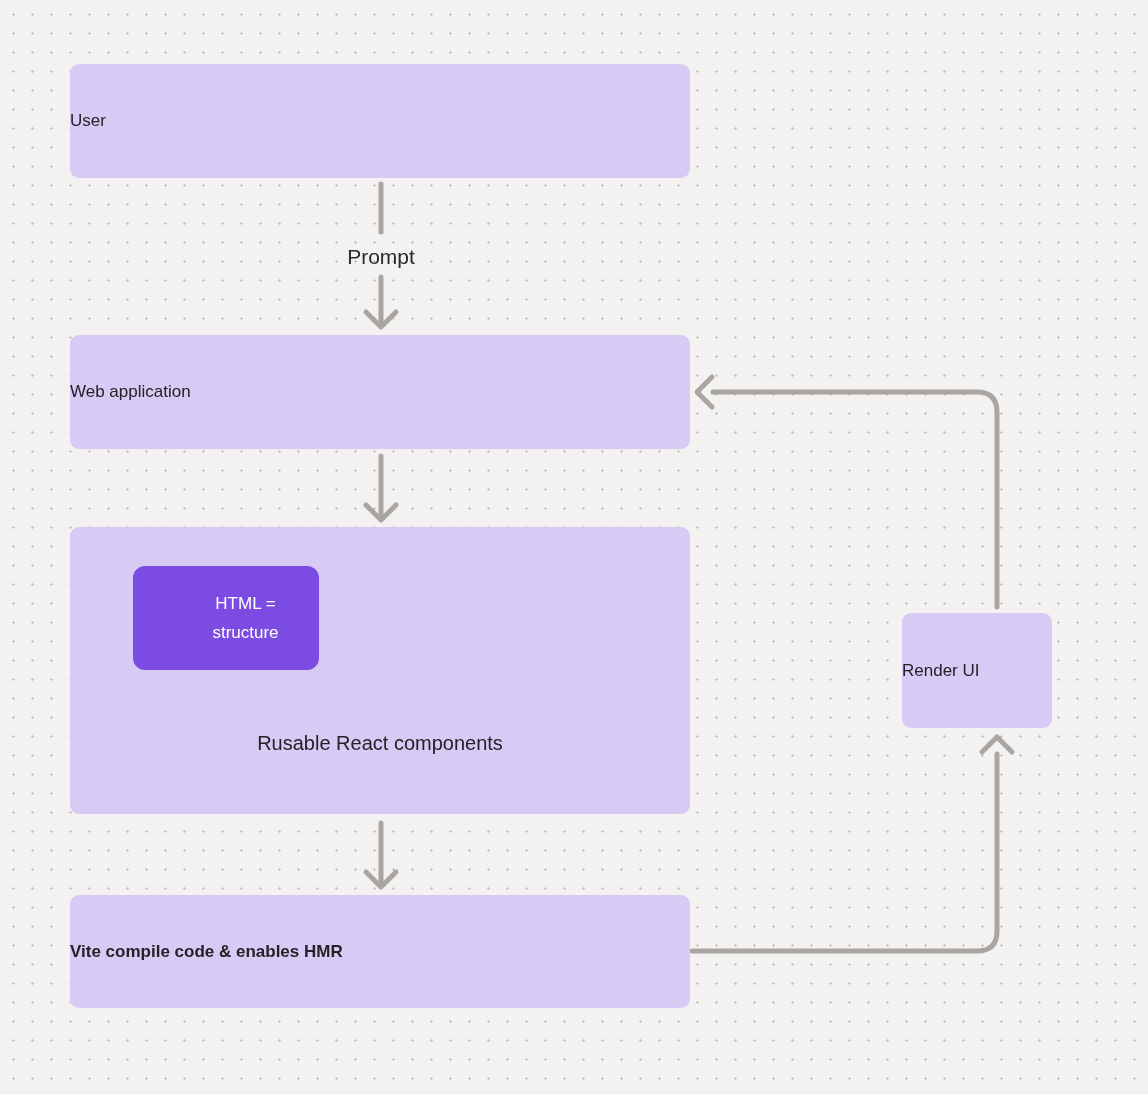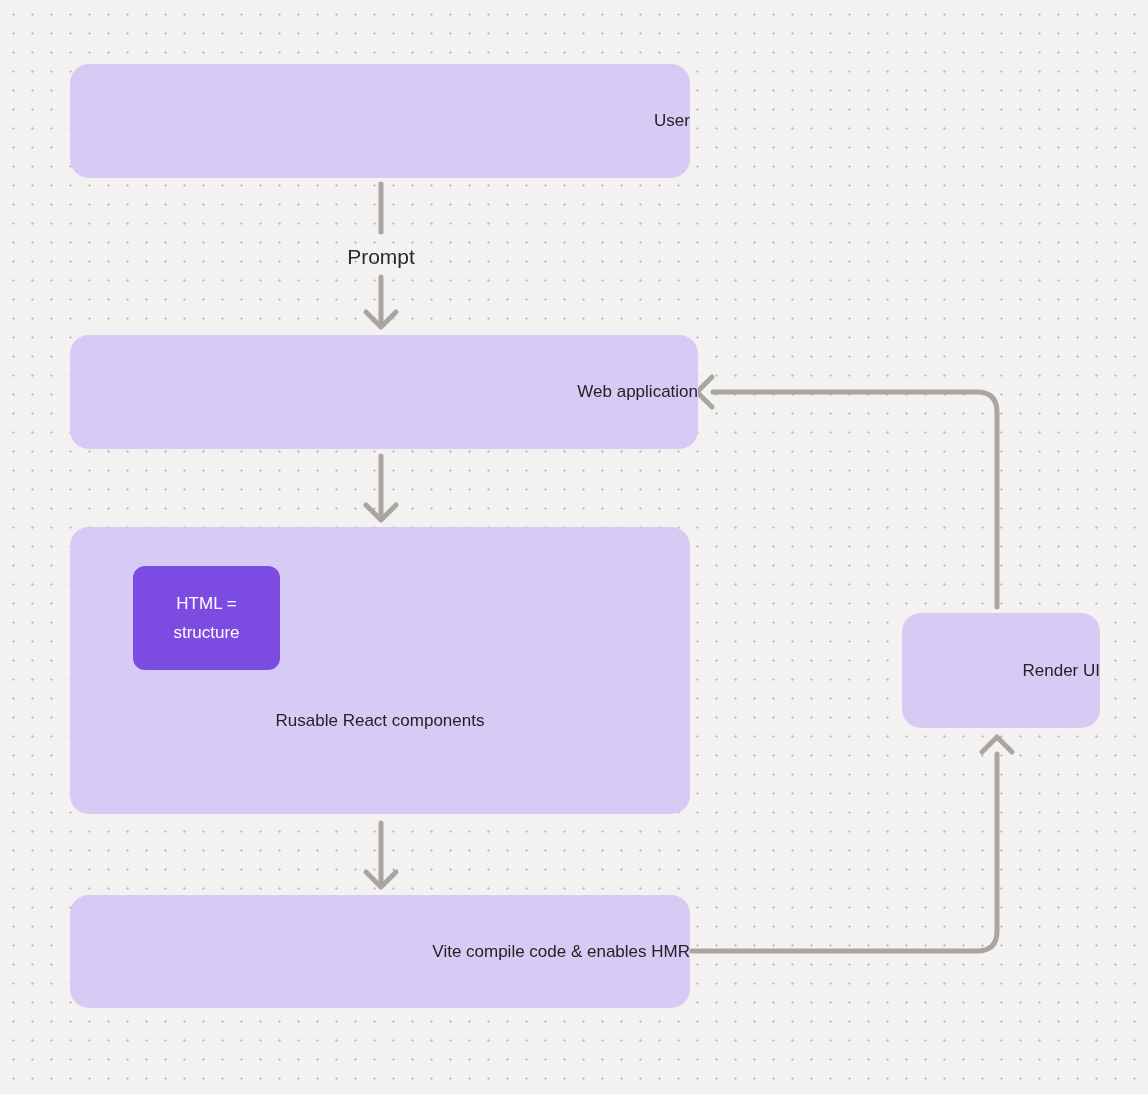--- a/index.html
+++ b/index.html
@@ -10,45 +10,45 @@
     background-image:radial-gradient(circle, #c7c4c2 1.2px, rgba(0,0,0,0) 1.4px);
     background-size:19px 19px;
     background-position:4px 5px;
     font-family:"Liberation Sans", sans-serif;
     color:#232327;
     overflow:hidden;
   }
   .node{
     position:absolute;
     background:#d7caf4;
-    border-radius:19px;
+    border-radius:9px;
     display:flex;
     align-items:center;
-    justify-content:flex-end;
+    justify-content:flex-start;
     font-size:17px;
     color:#232327;
   }
   .node-user{left:70px;top:64px;width:620px;height:114px;}
-  .node-webapp{left:70px;top:335px;width:620px;height:114px;padding-left:8px;}
+  .node-webapp{left:70px;top:335px;width:620px;height:114px;}
   .node-group{left:70px;top:527px;width:620px;height:287px;display:block;}
-  .node-vite{left:70px;top:895px;width:620px;height:113px;}
-  .node-render{left:902px;top:613px;width:198px;height:115px;}
+  .node-vite{left:70px;top:895px;width:620px;height:113px;font-weight:bold;}
+  .node-render{left:902px;top:613px;width:150px;height:115px;}
   .chip{
     position:absolute;
     top:39px;width:147px;height:104px;
     background:#7c4be2;
     border-radius:12px;
     display:flex;align-items:center;justify-content:center;
     color:#fff;font-size:17px;line-height:29px;
     text-align:center;white-space:pre-line;
   }
-  .chip-1{left:63px;}
+  .chip-1{left:63px;padding-left:39px;}
   .chip-2{left:235px;}
   .chip-3{left:407px;}
-  .group-caption-inner{position:absolute;left:0;top:182px;width:100%;text-align:center;font-size:17px;line-height:24px;}
+  .group-caption-inner{position:absolute;left:0;top:204px;width:100%;text-align:center;font-size:20px;line-height:24px;}
   .edge-label{
     position:absolute;left:281px;top:246px;width:200px;
     text-align:center;font-size:21px;line-height:21px;color:#2a2a2e;
   }
   svg.wires{position:absolute;left:0;top:0;}
   .wire{stroke:#a8a5a2;stroke-width:5;fill:none;stroke-linecap:round;stroke-linejoin:round;}
 </style>
 </head>
 <body>
 

